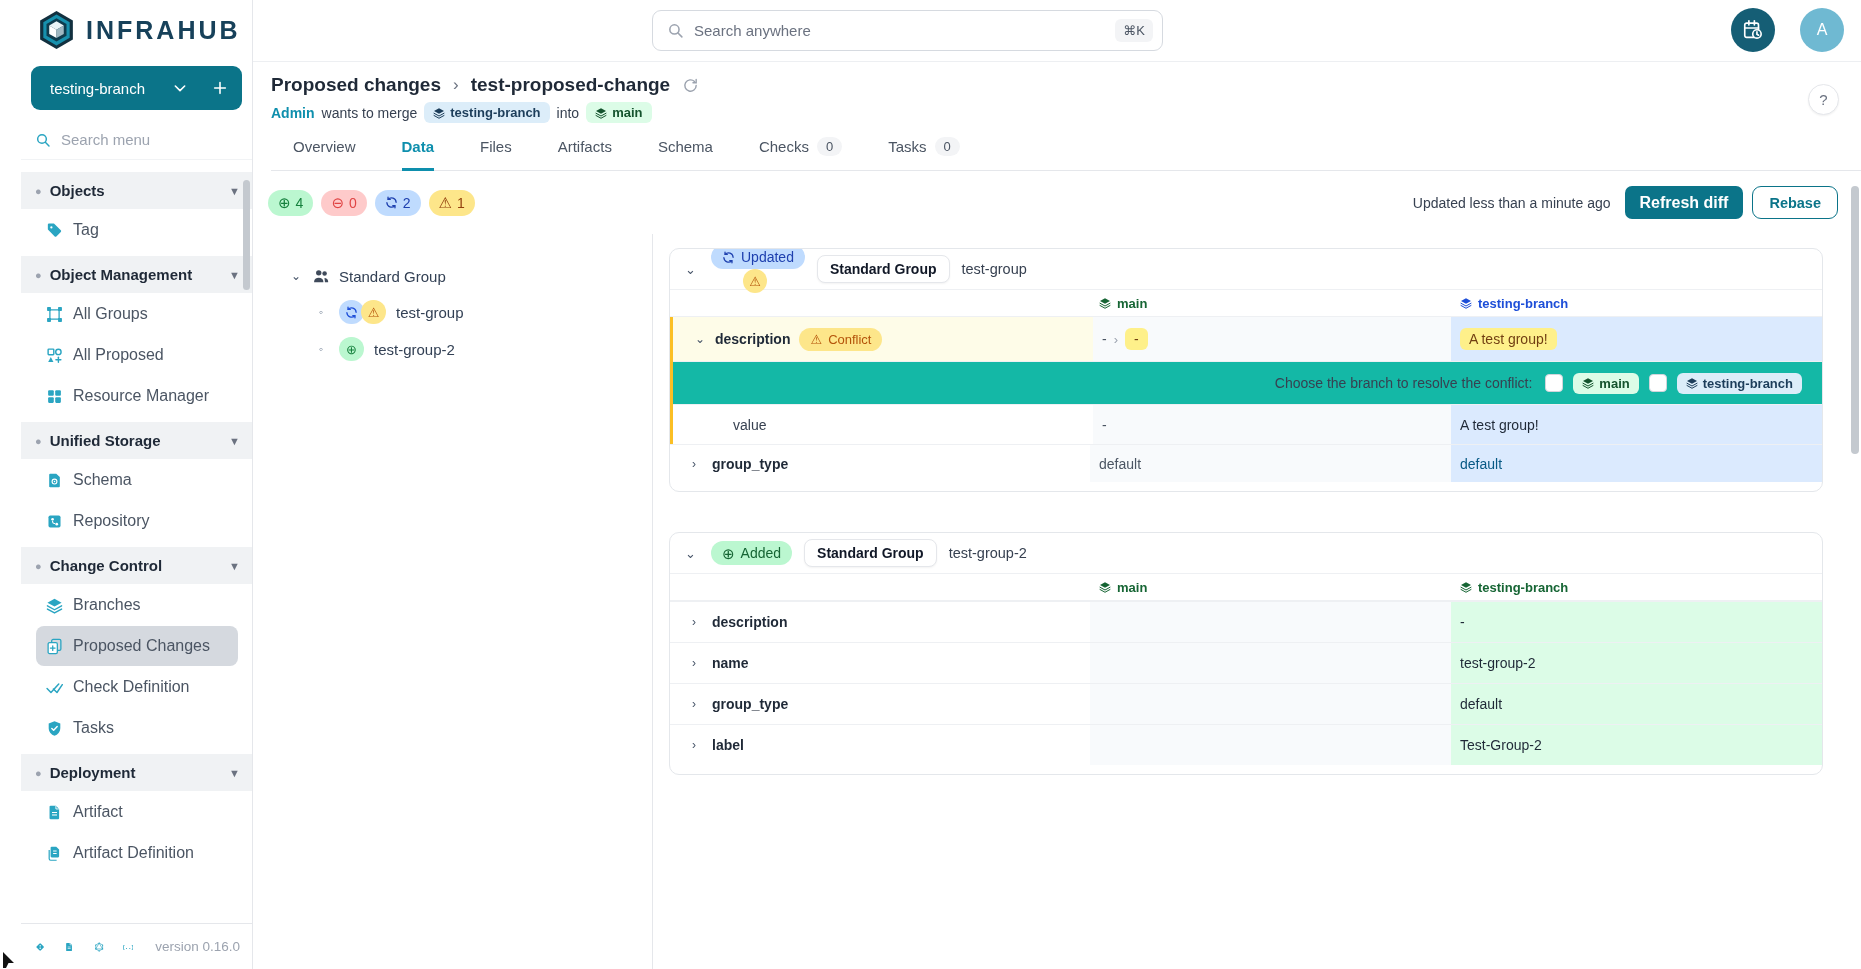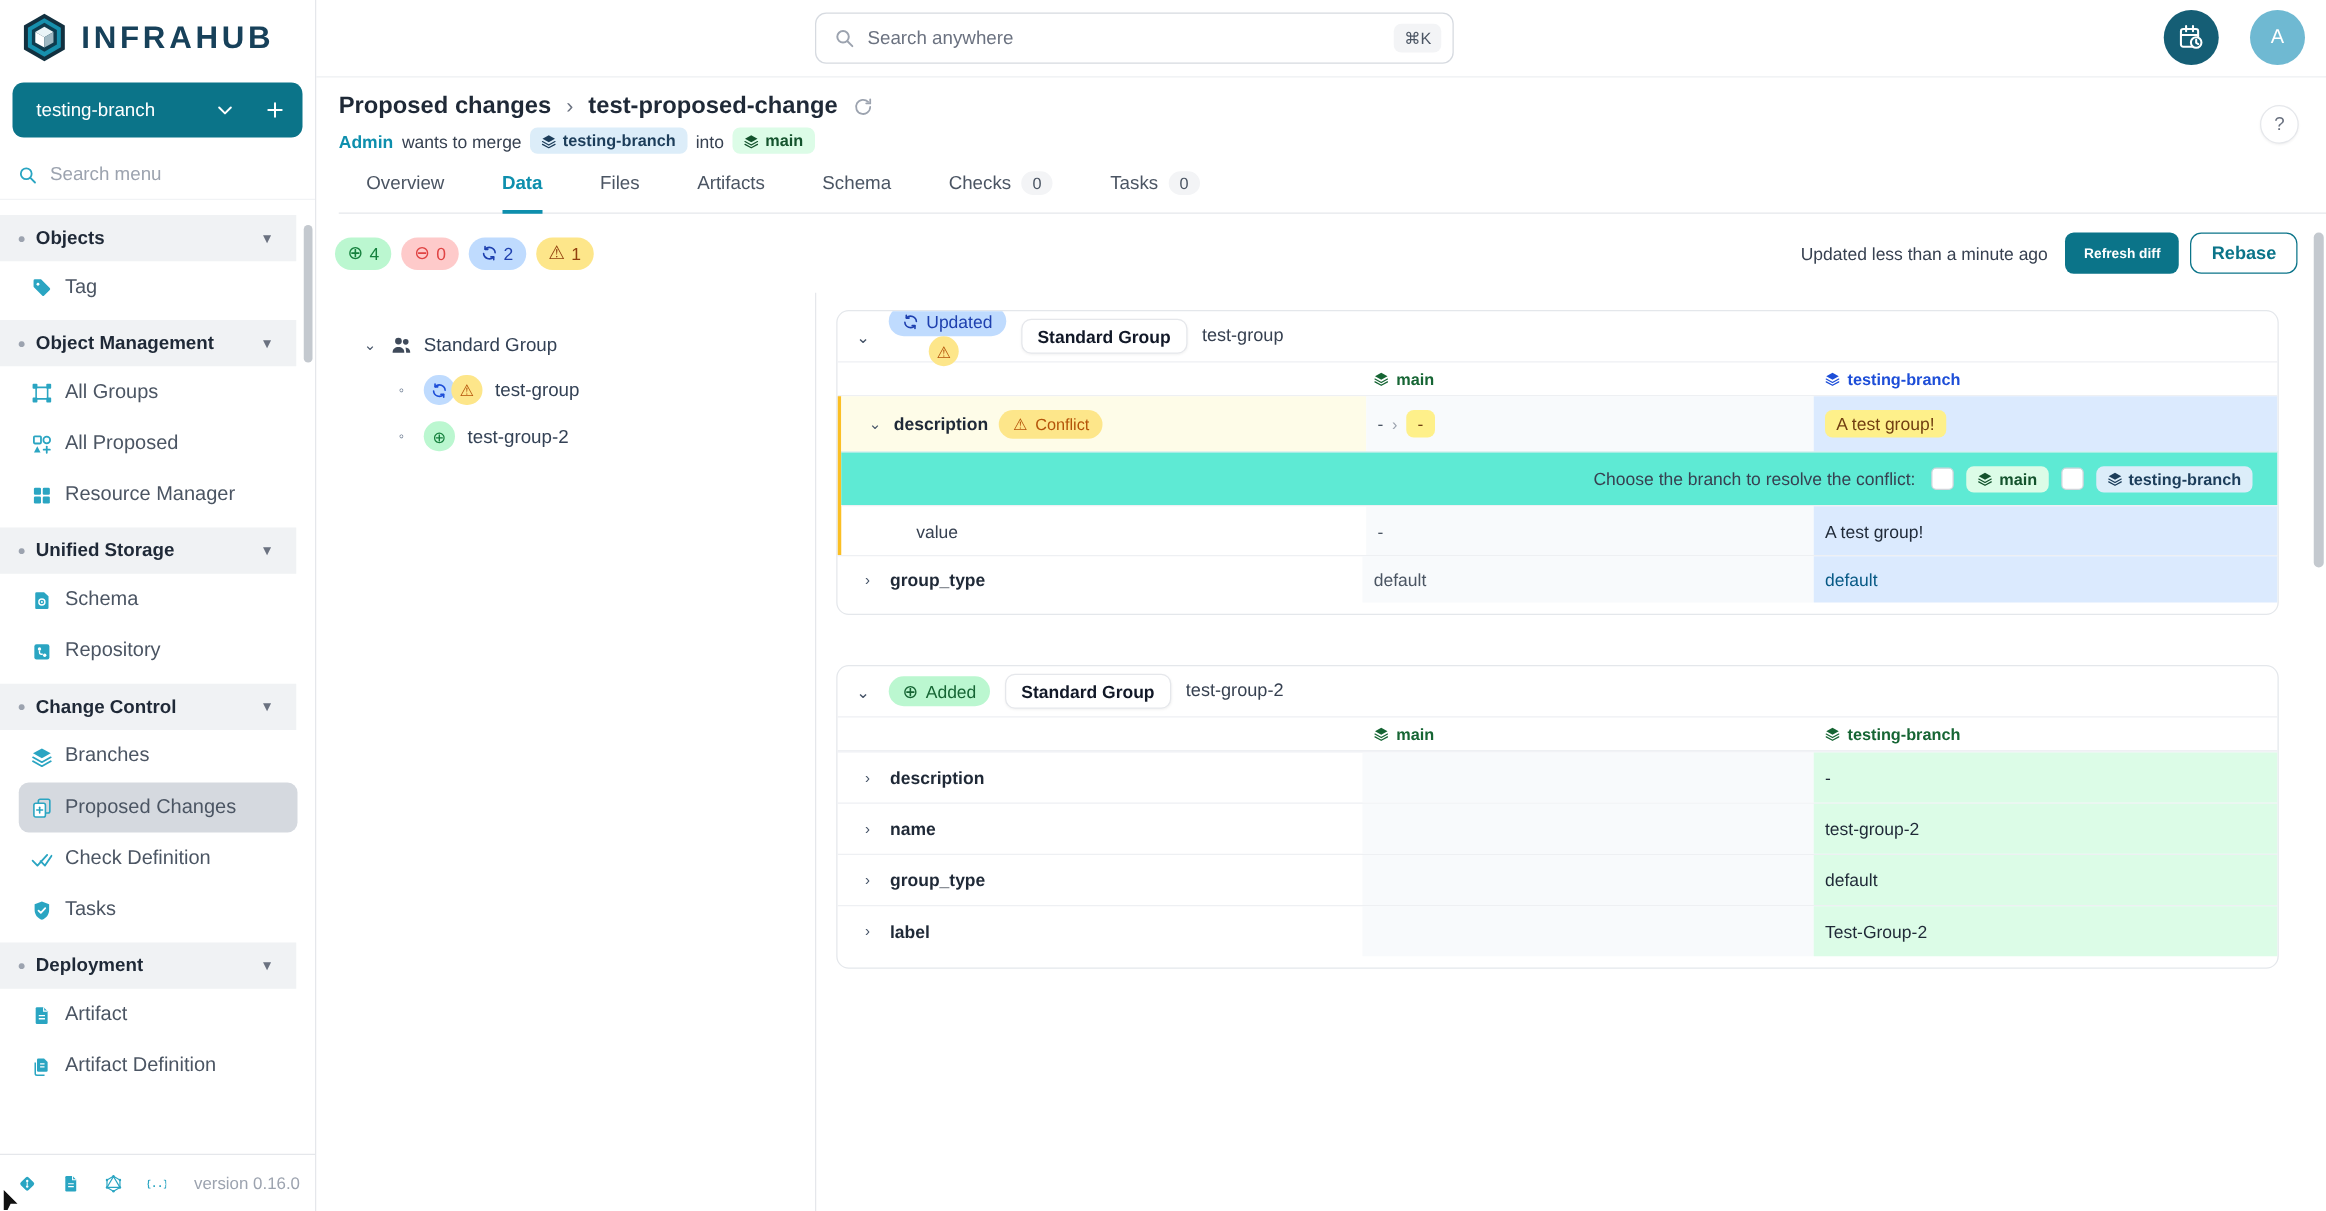--- a/index.html
+++ b/index.html
@@ -4,21 +4,21 @@
 <style>
   * { margin:0; padding:0; box-sizing:border-box; }
   html,body { width:1861px; height:969px; overflow:hidden; }
   body { font-family:"Liberation Sans", sans-serif; background:#fff; color:#374151; position:relative; font-size:14px; }
   svg { display:block; }
 
   
   .app { display:flex; width:1861px; height:969px; }
 
   
-  .sidebar { width:253px; min-width:253px; border-right:1px solid #E5E7EB; display:flex; flex-direction:column; position:relative; background:#fff; }
+  .sidebar { width:253px; min-width:253px; border-right:1px solid #E5E7EB; display:flex; flex-direction:column; position:relative; background:#fff;padding-left:21px; }
   .side-logo { height:60px; display:flex; align-items:center; gap:11px; padding:0 0 0 17px; }
   .logo-hex { width:37px; height:40px; }
   .logo-text { font-size:25px; font-weight:bold; letter-spacing:3px; color:#17415A; }
   .branch-btn { margin:6px 10px 10px 10px; height:44px; background:#0B7489; border-radius:9px; display:flex; align-items:center; color:#fff; padding:0 14px 0 19px; cursor:pointer; }
   .branch-btn .bname { font-size:15px; flex:0 0 auto; }
   .branch-btn .spacer { flex:1; }
   .branch-btn .chev { width:16px; height:16px; color:#fff; margin-right:24px; }
   .branch-btn .plus { width:16px; height:16px; color:#fff; }
   .side-search { height:40px; display:flex; align-items:center; gap:10px; padding:0 14px; border-bottom:1px solid #F1F3F5; }
   .side-search .sicon { width:16px; height:16px; color:#2AA5C2; }
@@ -71,21 +71,21 @@
   .toolbar { height:63px; display:flex; align-items:center; padding:0 23px 0 15px; }
   .count-pill { display:inline-flex; align-items:center; gap:5px; height:26px; border-radius:999px; padding:0 10px; font-size:14px; margin-right:8px; cursor:default; }
   .cp-green { background:#BBF7D0; color:#15803D; }
   .cp-red { background:#FECACA; color:#E04444; }
   .cp-blue { background:#BFDBFE; color:#1E40AF; }
   .cp-yellow { background:#FDE68A; color:#92400E; }
   .count-pill .gly { font-size:15px; line-height:1; }
   .count-pill .sy { width:13px; height:13px; }
   .tb-spacer { flex:1; }
   .updated-text { font-size:14px; color:#374151; margin-right:14px; }
-  .btn-primary { background:#0B7489; color:#fff; border:none; border-radius:7px; height:33px; padding:0 15px; font-size:11px; font-family:inherit; font-weight:600; cursor:pointer; margin-right:9px; }
+  .btn-primary { background:#0B7489; color:#fff; border:none; border-radius:7px; height:33px; padding:0 15px; font-size:16px; font-family:inherit; font-weight:600; cursor:pointer; margin-right:9px; }
   .btn-outline { background:#fff; color:#0B7489; border:1.5px solid #0B7489; border-radius:9px; height:33px; padding:0 16px; font-size:14.5px; font-family:inherit; font-weight:600; cursor:pointer; }
 
   
   .content { flex:1; display:flex; overflow:hidden; }
   .tree-panel { width:400px; min-width:400px; border-right:1px solid #E5E7EB; padding:27px 0 0 38px; }
   .tree-root { display:flex; align-items:center; gap:9px; height:30px; cursor:pointer; }
   .tree-chev { color:#475569; font-size:12px; width:12px; }
   .tree-usericon { width:18px; height:18px; color:#3F4A5A; }
   .tree-label { font-size:15px; color:#334155; }
   .tree-child { display:flex; align-items:center; gap:10px; height:32px; margin:5px 0 0 28px; cursor:pointer; }
@@ -126,21 +126,21 @@
   .branch-cell { padding-left:9px; font-size:14px; color:#1F2937; gap:7px; }
   .bc-blue { background:#DBEAFE; }
   .bc-green { background:#DCFCE7; }
   .rsep { border-top:1px solid #EEF0F3; }
 
   .conflict-block { border-left:3px solid #FBBF24; }
   .conflict-bg { background:#FEFCE8; }
   .conflict-pill { display:inline-flex; align-items:center; gap:6px; background:#FDE68A; border-radius:999px; padding:4px 11px; font-size:13px; color:#B45309; }
   .chip { background:#FEF08A; border-radius:6px; padding:3px 9px; color:#713F12; font-size:14px; }
   .arrow-sep { color:#9CA3AF; font-size:13px; }
-  .resolve-row { background:#5eead4; height:43px; display:flex; align-items:center; justify-content:flex-end; gap:10px; padding-right:20px; }
+  .resolve-row { background:#14b8a6; height:43px; display:flex; align-items:center; justify-content:flex-end; gap:10px; padding-right:20px; }
   .resolve-text { font-size:14px; color:#374151; margin-right:3px; }
   .checkbox { width:18px; height:18px; border:1px solid #D1D5DB; border-radius:4px; background:#fff; cursor:pointer; }
   .sub-prop { padding-left:60px; font-size:14px; color:#374151; }
   .val-blue { color:#075985; }
   .card-pad { height:9px; }
 
   .page-scrollthumb { position:absolute; right:2px; top:186px; width:8px; height:268px; background:#C4C9CF; border-radius:4px; }
   .cursor-arrow { position:absolute; left:2px; bottom:0; }
 </style>
 </head>

